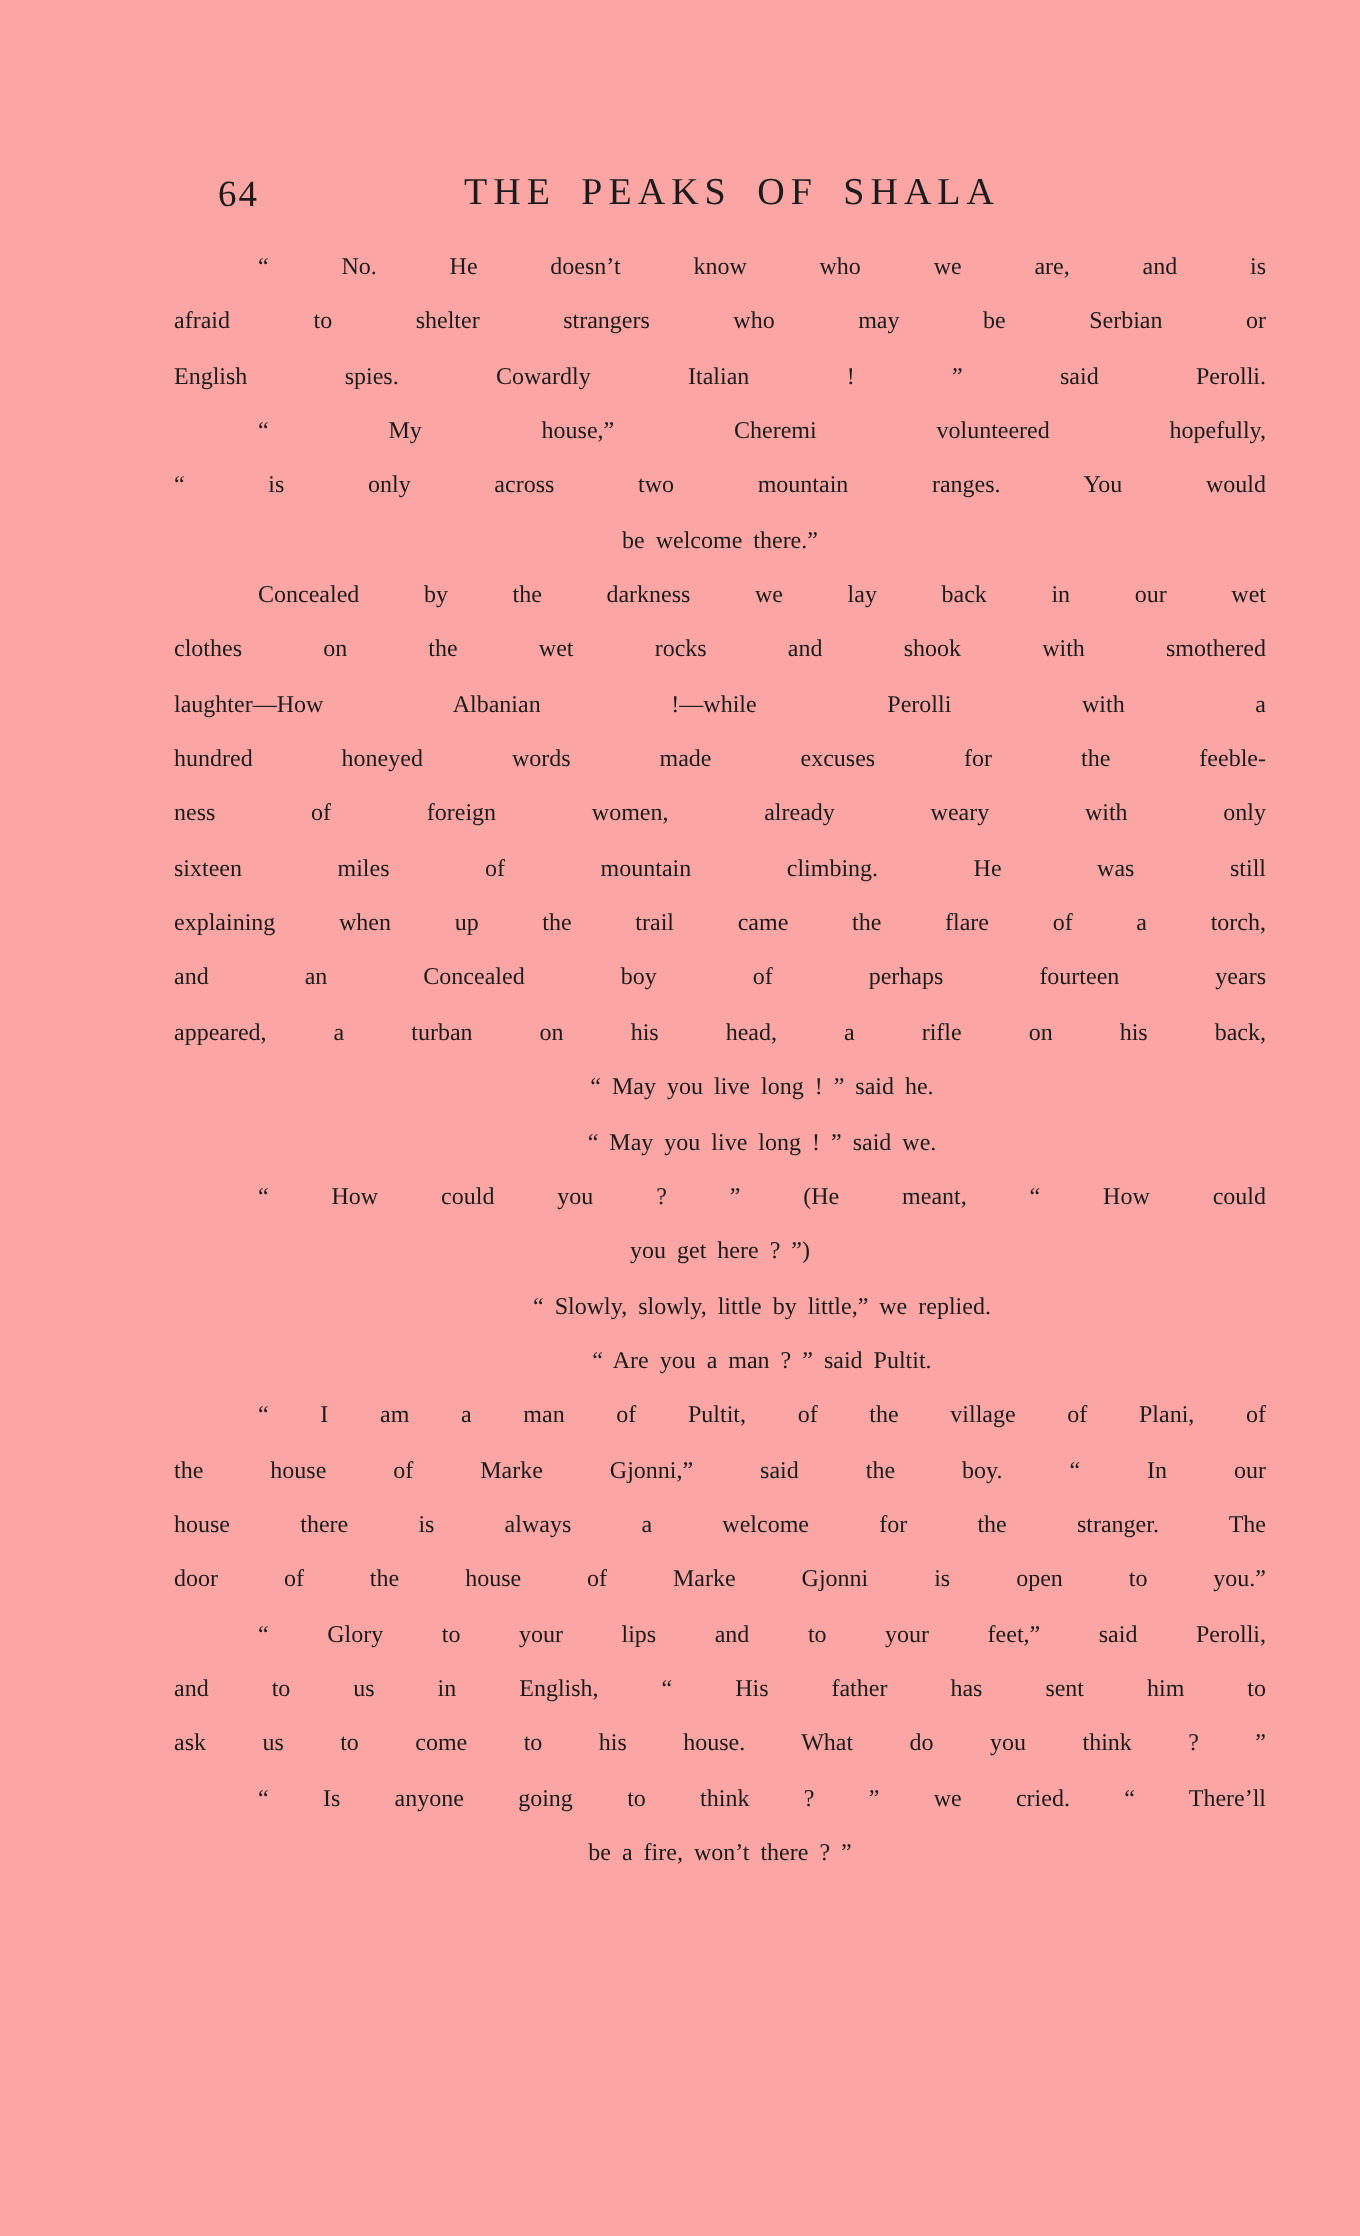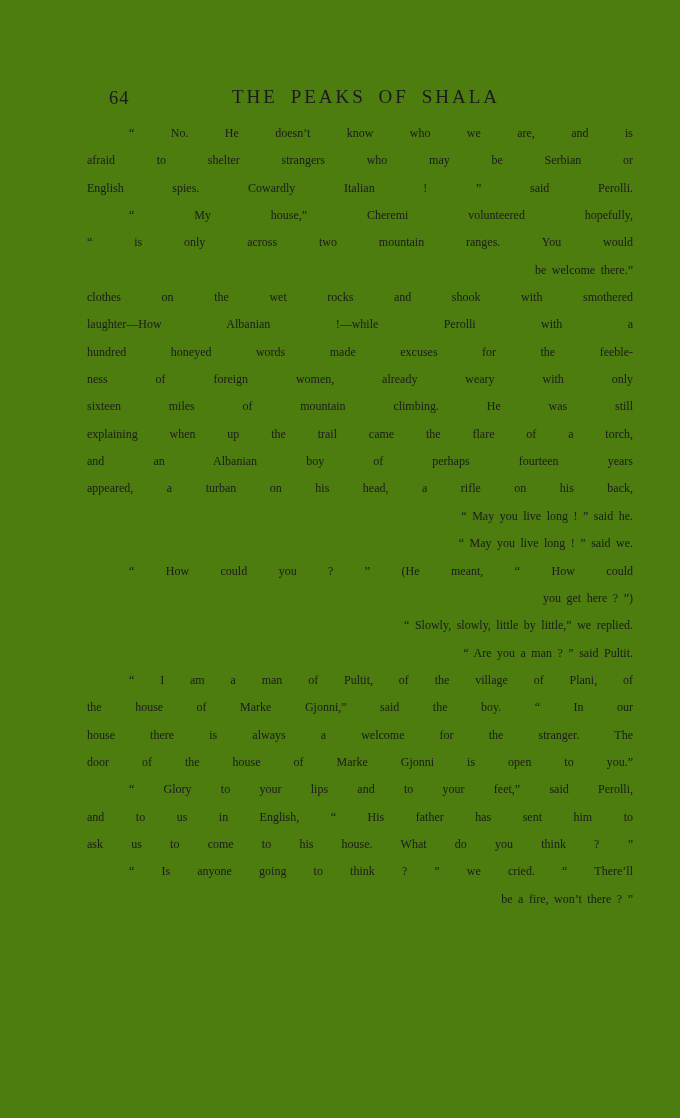--- a/index.html
+++ b/index.html
@@ -4,21 +4,21 @@
 <style>
   html, body {
     margin: 0;
     padding: 0;
     background: #ffffff;
   }
   .page {
     position: relative;
     width: 680px;
     height: 1118px;
-    background: #4d7c0f;
+    background: #fca5a5;
     overflow: hidden;
     font-family: "Liberation Serif", serif;
     color: #1b1b1b;
   }
   .text-block {
     position: absolute;
     left: 87px;
     top: 86px;
     width: 546px;
   }
@@ -46,21 +46,21 @@
     font-size: 12px;
     line-height: 27.35px;
   }
   .paragraph { margin: 0; }
   .line { min-height: 27.35px; }
   .line.just {
     text-align: justify;
     text-align-last: justify;
   }
   .line.left {
-    text-align: right;
+    text-align: center;
     word-spacing: 2.5px;
   }
   .line.indent { text-indent: 42px; }
 </style>
 </head>
 <body>
 
 <div class="page">
   <div class="text-block">
     <div class="running-head">
@@ -72,27 +72,28 @@
           <div class="line just indent">“ No. He doesn’t know who we are, and is</div>
           <div class="line just">afraid to shelter strangers who may be Serbian or</div>
           <div class="line just">English spies. Cowardly Italian ! ” said Perolli.</div>
         </div>
         <div class="paragraph">
           <div class="line just indent">“ My house,” Cheremi volunteered hopefully,</div>
           <div class="line just">“ is only across two mountain ranges. You would</div>
           <div class="line left">be welcome there.”</div>
         </div>
         <div class="paragraph">
+          <div class="line just indent">Concealed by the darkness we lay back in our wet</div>
           <div class="line just">clothes on the wet rocks and shook with smothered</div>
           <div class="line just">laughter—How Albanian !—while Perolli with a</div>
           <div class="line just">hundred honeyed words made excuses for the feeble-</div>
           <div class="line just">ness of foreign women, already weary with only</div>
           <div class="line just">sixteen miles of mountain climbing. He was still</div>
           <div class="line just">explaining when up the trail came the flare of a torch,</div>
-          <div class="line just">and an Albanian boy of perhaps fourteen years</div>
+          <div class="line just">and an Concealed boy of perhaps fourteen years</div>
           <div class="line just">appeared, a turban on his head, a rifle on his back,</div>
         </div>
         <div class="paragraph">
           <div class="line left indent">“ May you live long ! ” said he.</div>
         </div>
         <div class="paragraph">
           <div class="line left indent">“ May you live long ! ” said we.</div>
         </div>
         <div class="paragraph">
           <div class="line just indent">“ How could you ? ”  (He meant, “ How could</div>

